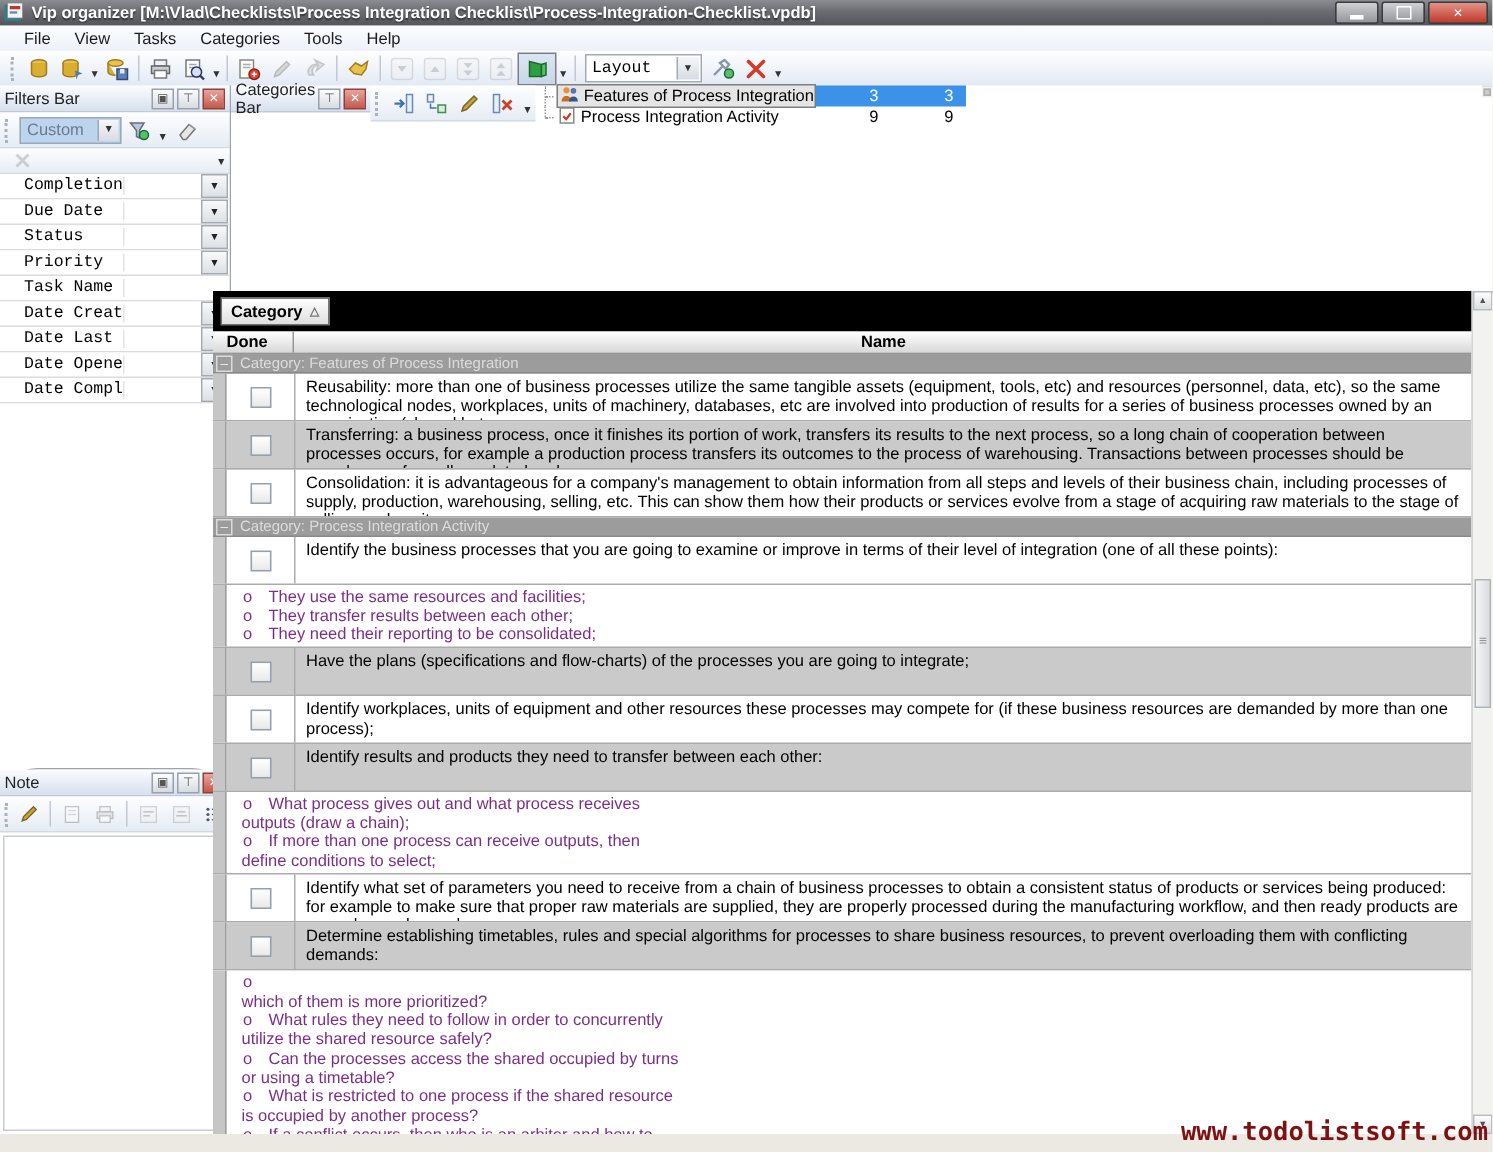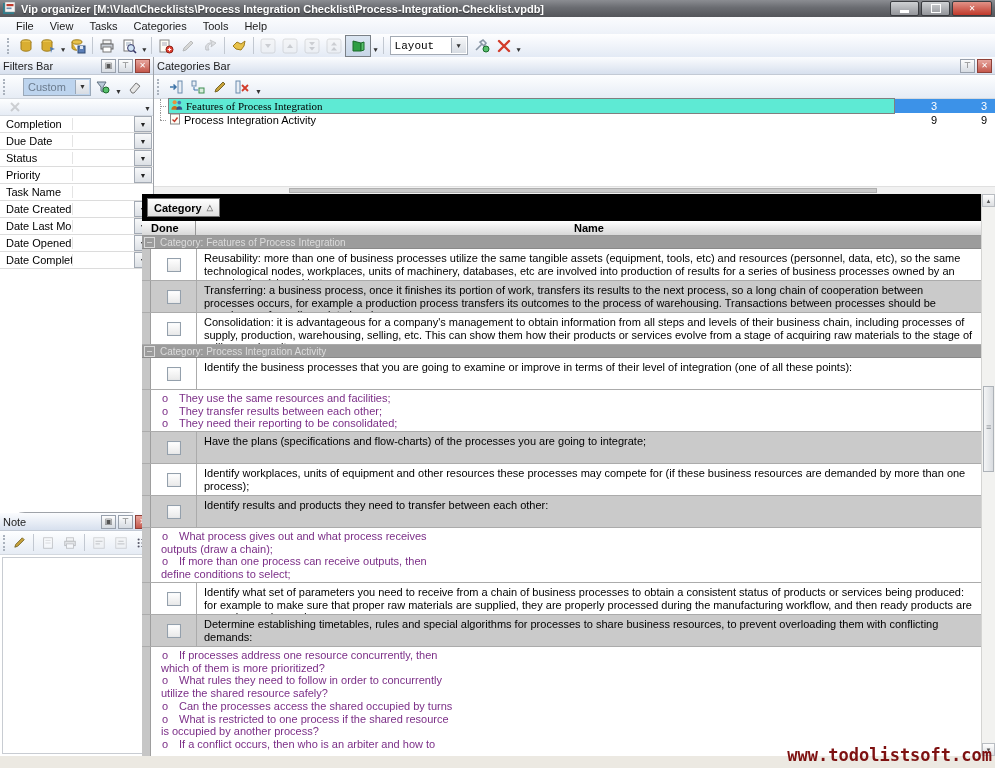--- a/index.html
+++ b/index.html
@@ -44,50 +44,50 @@
   .panel-hdr .t{flex:1;color:#222;}
   .hdr-ic{width:13px;height:12px;margin-left:2px;border:1px solid #98A0AC;
           background:linear-gradient(#FDFDFD,#D6DBE2);display:flex;align-items:center;
           justify-content:center;font-size:8px;color:#555;line-height:1;}
   .hdr-ic.close{background:linear-gradient(#E7A59D,#C4584C);border-color:#8E4038;color:#fff;}
   .ptb{background:linear-gradient(#FDFEFF,#E6ECF5);border-bottom:1px solid #D4D9E0;
        display:flex;align-items:center;}
   .ptb1{height:23px;flex:0 0 23px;}
   .ptb2{height:16px;flex:0 0 16px;}
   .fcombo{width:62px;height:16px;background:#BDD4EE;border:1px solid #9AA8B8;color:#6B7B8D;
-          position:relative;display:flex;align-items:center;padding-left:4px;margin-left:12px;}
+          position:relative;display:flex;align-items:center;padding-left:4px;margin-left:2px;}
   .fcombo .dd{position:absolute;right:1px;top:1px;bottom:1px;width:13px;border-left:1px solid #9AA8B8;
               background:linear-gradient(#F5F6F8,#D7DCE3);display:flex;align-items:center;
               justify-content:center;font-size:7px;color:#333;}
   .filters-list{flex:0 0 auto;}
   .filter-row{height:16px;display:flex;align-items:center;border-bottom:1px solid #DCDCDC;background:#fff;}
-  .filter-label{width:66px;flex:0 0 66px;padding-left:6px;border-right:1px solid #E4E4E4;
-                white-space:nowrap;overflow:hidden;}
+  .filter-label{width:66px;flex:0 0 66px;padding-left:16px;border-right:1px solid #E4E4E4;
+                white-space:nowrap;overflow:hidden;font-family:Liberation Mono, monospace;}
   .filter-val{flex:1;height:100%;}
   .filter-dd{width:16px;height:14px;flex:0 0 16px;margin-right:1px;border:1px solid #A3AAB4;
              background:linear-gradient(#F8F9FA,#DCE0E5);display:flex;align-items:center;
              justify-content:center;font-size:7px;color:#222;}
   .panel-fill{flex:1;background:#fff;}
   .note-panel{flex:1;display:flex;flex-direction:column;border-top:1px solid #9FA3A9;border-radius:25px;}
   .note-body{flex:1;background:#fff;border:1px solid #C8CCD2;margin:2px;}
   
   .cats{position:absolute;left:154px;top:57px;right:0;height:137px;background:#fff;
-        display:flex;flex-direction:column;border-bottom:2px solid #2B2B2B;}
+        display:flex;border-bottom:2px solid #2B2B2B;}
   .cats-colhdr{height:15px;flex:0 0 15px;display:flex;border-bottom:1px solid #D6D6D6;
                background:linear-gradient(#FFFFFF,#EFEFEF);}
   .cats-colhdr .sp{flex:1;}
   .cats-colhdr .c{width:50px;flex:0 0 50px;border-left:1px solid #DDD;display:flex;
                   align-items:center;justify-content:flex-end;padding-right:8px;color:#222;}
   .cat-row{height:14px;display:flex;align-items:center;position:relative;}
   .tree{width:14px;flex:0 0 14px;height:100%;position:relative;}
   .tree::before{content:'';position:absolute;left:6px;top:0;height:50%;border-left:1px dotted #999;}
   .tree.branch::before{height:100%;}
   .tree::after{content:'';position:absolute;left:6px;top:50%;width:6px;border-top:1px dotted #999;}
   .cat-name{flex:1;display:flex;align-items:center;gap:3px;height:100%;padding-left:1px;}
-  .cat-row.sel .cat-name{border:1px solid #7F7F7F;background:#5eead4;font-family:Liberation Serif, serif;}
+  .cat-row.sel .cat-name{border:1px solid #7F7F7F;background:#e5e5e5;}
   .cat-cell{width:50px;flex:0 0 50px;display:flex;align-items:center;justify-content:flex-end;
             padding-right:8px;height:100%;box-sizing:border-box;}
   .cat-row.sel .cat-cell{background:#3C92E8;color:#fff;}
   .cats-fill{flex:1;background:#fff;}
   .cats-hscroll{height:7px;flex:0 0 7px;background:#F1F1F1;position:relative;border-top:1px solid #E0E0E0;}
   .cats-hthumb{position:absolute;left:16%;right:14%;top:1px;bottom:1px;background:#C9C9C9;border:1px solid #AFAFAF;}
   
   .grid{position:absolute;left:142px;top:194px;right:0;height:562px;background:#fff;overflow:hidden;}
   .groupbar{height:27px;background:#000;display:flex;align-items:center;padding-left:5px;margin-right:13px;}
   .groupbtn{height:17px;background:linear-gradient(#FFFFFF,#DFDFDF);border:1px solid #6F6F6F;
@@ -610,32 +610,32 @@
         <span class="done">
           <span class="checkbox"></span>
         </span>
         <span class="name">Determine establishing timetables, rules and special algorithms for processes to share business resources, to prevent overloading them with conflicting demands:</span>
       </div>
       <div class="g-bullets grow">
         <span class="ind"></span>
         <span class="blines">
           <div class="b-line">
             <span class="mk">o</span>
-            <span class="tx">If processes address one resource concurrently, then</span>
           </div>
           <div class="b-line cont">which of them is more prioritized?</div>
           <div class="b-line">
             <span class="mk">o</span>
             <span class="tx">What rules they need to follow in order to concurrently</span>
           </div>
           <div class="b-line cont">utilize the shared resource safely?</div>
           <div class="b-line">
             <span class="mk">o</span>
             <span class="tx">Can the processes access the shared occupied by turns</span>
           </div>
+          <div class="b-line cont">or using a timetable?</div>
           <div class="b-line">
             <span class="mk">o</span>
             <span class="tx">What is restricted to one process if the shared resource</span>
           </div>
           <div class="b-line cont">is occupied by another process?</div>
           <div class="b-line">
             <span class="mk">o</span>
             <span class="tx">If a conflict occurs, then who is an arbiter and how to</span>
           </div>
         </span>

